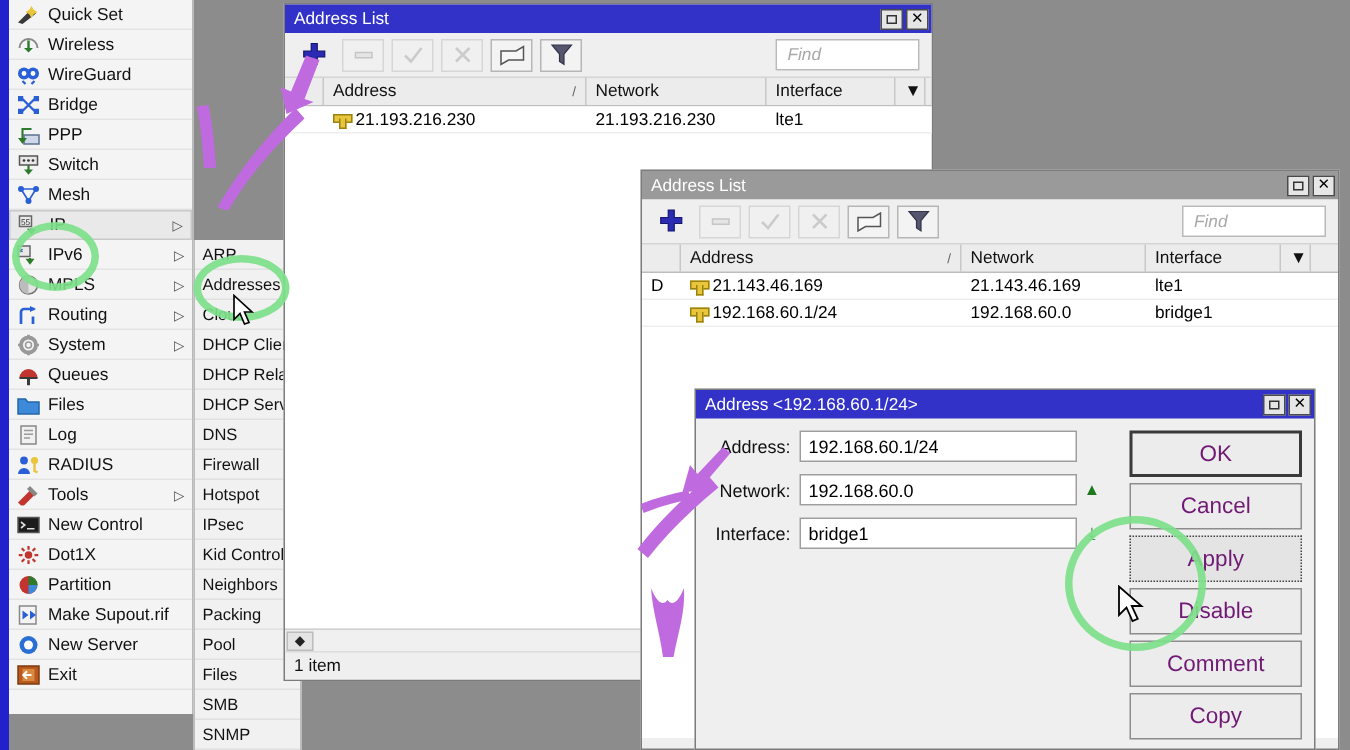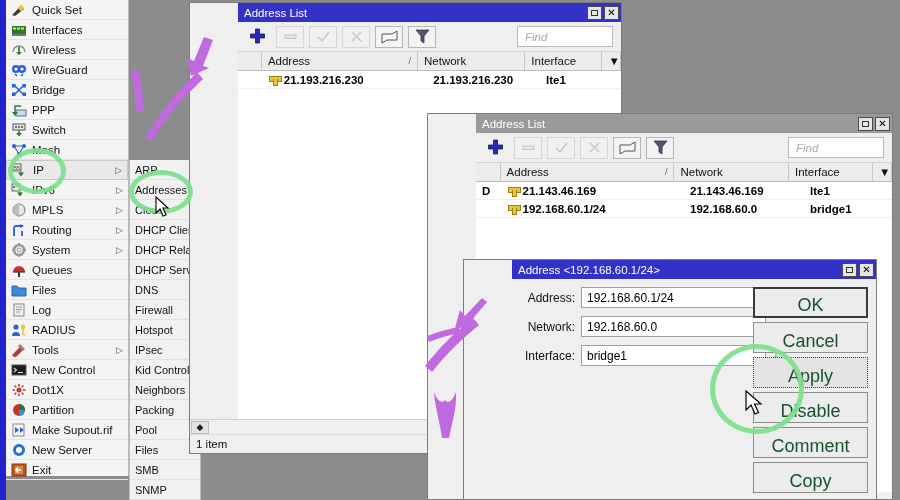--- a/index.html
+++ b/index.html
@@ -52,21 +52,21 @@
     border-top: none;
   }
   .submenu-item {
     height: 20px; display: flex; align-items: center;
     padding-left: 5px; font-size: 11px; color: #111;
     border-bottom: 1px solid #e0e0e0;
     white-space: nowrap;
   }
 
   
-  .win { position: absolute; background: #efefef; border: 1px solid #7c7c7c; padding-left: 48px; }
+  .win { position: absolute; background: #efefef; border: 1px solid #7c7c7c; }
   .win-title {
     height: 19px; display: flex; align-items: center;
     padding: 0 2px 0 6px;
     font-size: 11.5px; color: #ffffff;
     user-select: none;
   }
   .win-title.active { background: #3232c8; }
   .win-title.inactive { background: #9a9a9a; }
   .win-title .t { flex: 1 1 auto; white-space: nowrap; }
   .tbtn {
@@ -102,21 +102,21 @@
 
   
   .thead { display: flex; height: 19px; background: #ececec; border-bottom: 1px solid #bdbdbd; }
   .th {
     font-size: 11.5px; color: #111;
     border-right: 1px solid #c7c7c7;
     display: flex; align-items: center; padding-left: 6px;
     position: relative;
   }
   .th .sortmark { position: absolute; right: 6px; font-size: 9px; color: #666; }
-  .trow { display: flex; height: 18px; background: #fff; border-bottom: 1px solid #efefef; font-weight: bold; }
+  .trow { display: flex; height: 18px; background: #fff; border-bottom: 1px solid #efefef; }
   .td {
     font-size: 11.5px; color: #000;
     display: flex; align-items: center; padding-left: 6px;
     white-space: nowrap; overflow: hidden;
   }
   .pin {
     width: 11px; height: 11px; margin-right: 4px; flex: 0 0 11px;
     position: relative;
   }
   .pin::before {
@@ -149,22 +149,22 @@
   .finput {
     height: 21px; background: #fff; border: 1px solid #9e9e9e;
     display: flex; align-items: center; padding-left: 5px;
     font-size: 12px; color: #000;
   }
   .spin { width: 20px; display: flex; align-items: center; justify-content: center; }
   .btncol { position: absolute; right: 8px; top: 8px; width: 115px; }
   .dbtn {
     height: 31px; margin-bottom: 4px;
     background: #ececec; border: 1px solid #8d8d8d;
-    display: flex; align-items: flex-end; justify-content: center;
-    font-size: 18px; color: #14532d;
+    display: flex; align-items: center; justify-content: center;
+    font-size: 15px; color: #701a75;
   }
   .dbtn.default { border: 2px solid #3a3a3a; }
   .dbtn.focus { border: 1px dotted #444; background: #e4e4e4; }
 
   
   .circle {
     position: absolute; border: 5px solid #7ee08a; border-radius: 50%;
     pointer-events: none; opacity: .92;
   }
   .arrow { position: absolute; pointer-events: none; }
@@ -185,32 +185,20 @@
   <div class="sidebar">
     <div id="sidebar-list">
         <div class="menu-item">
           <span class="ico">
             <svg width="16" height="14" viewBox="0 0 16 14">
               <path d="M1 12 L10 3 L13 6 L4 13 Z" fill="#3a3a3a"></path>
               <path d="M10 1 l1.5 2.5 L14 5 l-2.5 1.5 L10 9 L8.5 6.5 L6 5 l2.5-1.5z" fill="#e8c53a"></path>
             </svg>
           </span>
           <span>Quick Set</span>
-        </div>
-        <div class="menu-item">
-          <span class="ico">
-            <svg width="16" height="14" viewBox="0 0 16 14">
-              <rect x="1" y="3" width="14" height="8" fill="#2c7a2c"></rect>
-              <rect x="2" y="4.5" width="3" height="2" fill="#dfe84a"></rect>
-              <rect x="6" y="4.5" width="3" height="2" fill="#dfe84a"></rect>
-              <rect x="10" y="4.5" width="3" height="2" fill="#dfe84a"></rect>
-              <rect x="1" y="11" width="14" height="2" fill="#777"></rect>
-            </svg>
-          </span>
-          <span>Interfaces</span>
         </div>
         <div class="menu-item">
           <span class="ico">
             <svg width="16" height="14" viewBox="0 0 16 14">
               <path d="M2 9 a6 6 0 0 1 12 0" fill="none" stroke="#888" stroke-width="1.3"></path>
               <path d="M8 4 v7" stroke="#2c7a2c" stroke-width="1.6"></path>
               <path d="M5 9 l3 3 l3-3z" fill="#2c7a2c"></path>
             </svg>
           </span>
           <span>Wireless</span>

